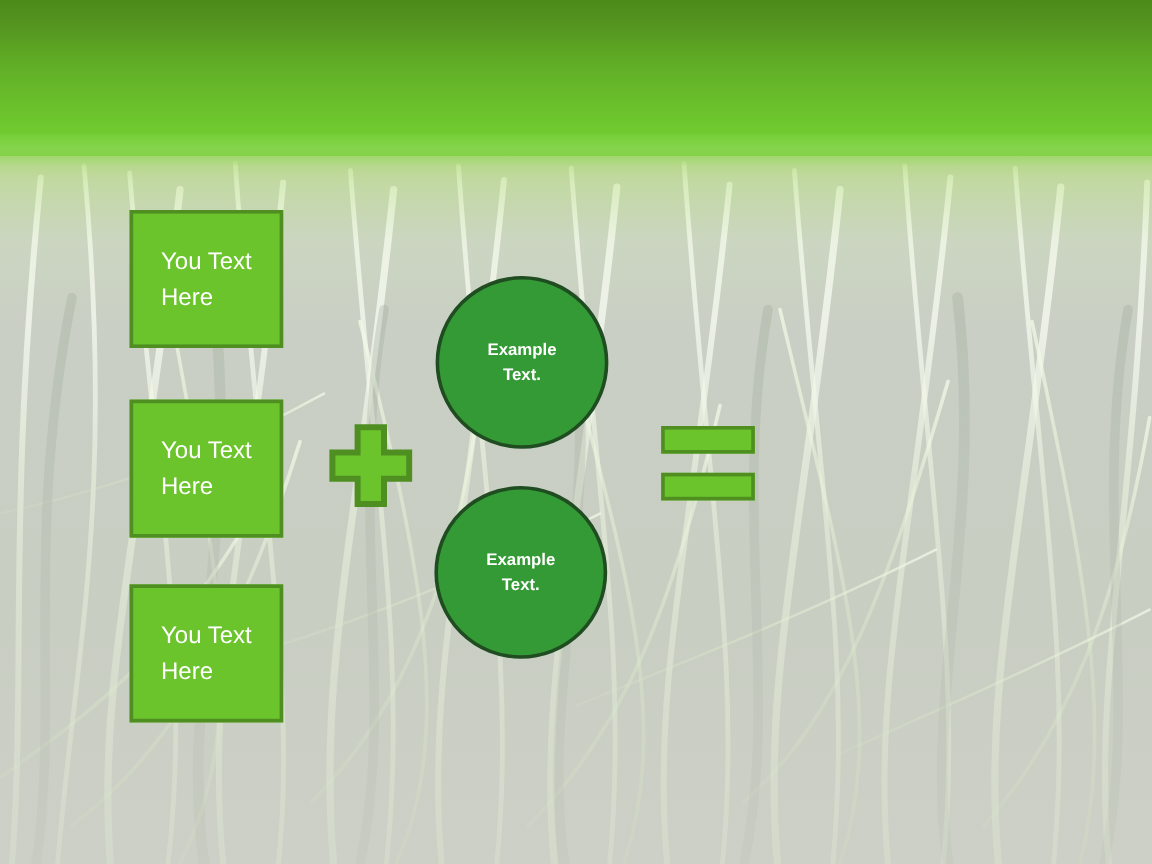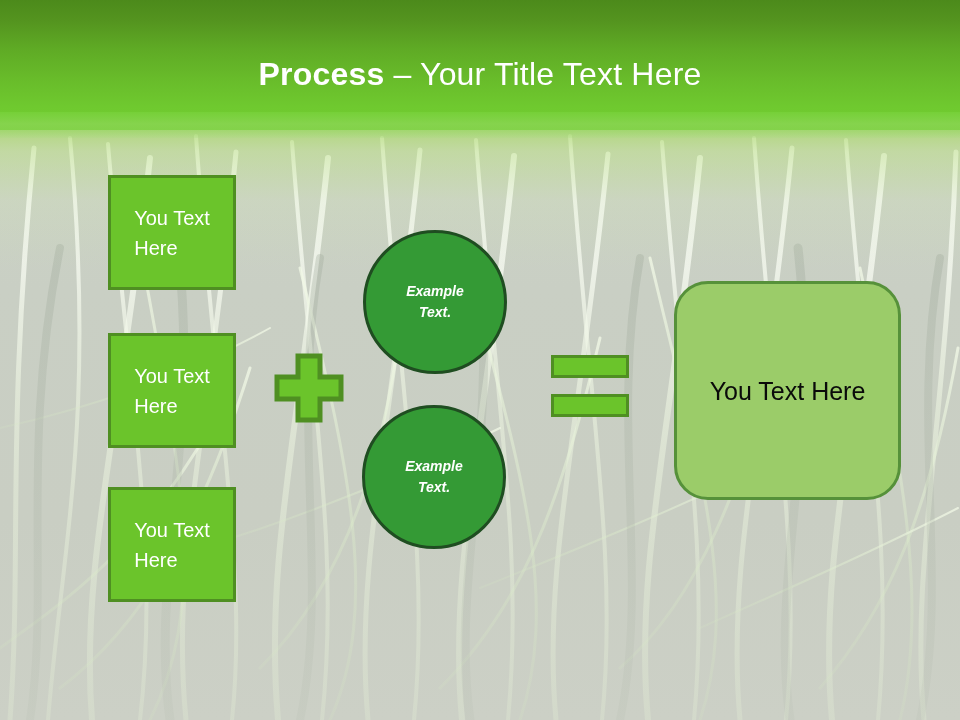--- a/index.html
+++ b/index.html
@@ -124,21 +124,20 @@
     background: #349a35;
     border: 3px solid #1f4d21;
     box-sizing: border-box;
     display: flex;
     align-items: center;
     justify-content: center;
     color: #ffffff;
     font-size: 14px;
     line-height: 21px;
     font-weight: 700;
-    font-style: italic;
     text-align: center;
   }
   .circ-1 { left: 363px; top: 230px; }
   .circ-2 { left: 362px; top: 405px; }
 
   
   .eq {
     position: absolute;
     left: 551px; top: 355px;
     width: 78px; height: 62px;
@@ -253,23 +252,20 @@
         <path d="M920 592 C 950 450, 910 300, 940 130" stroke-width="8"></path>
       </g>
     </svg>
   </div>
 
   <div class="bg-fade-top"></div>
 
   <div class="header">
     <div class="header-glow"></div>
   </div>
-  <div class="title">
-    <span class="t-bold">Process</span><span class="t-rest"> – Your Title Text Here</span>
-  </div>
 
   <div class="sq sq-1">
     <span class="shape-label">
       <span>You Text</span><br>
       <span>Here</span>
     </span>
   </div>
 
   <div class="sq sq-2">
     <span class="shape-label">
@@ -303,17 +299,14 @@
       <span>Example</span><br>
       <span>Text.</span>
     </span>
   </div>
 
   <div class="eq">
     <div class="eq-bar b1"></div>
     <div class="eq-bar b2"></div>
   </div>
 
-  <div class="result">
-    <span class="shape-label">You Text Here</span>
-  </div>
 
 </div>
 
 </body></html>

